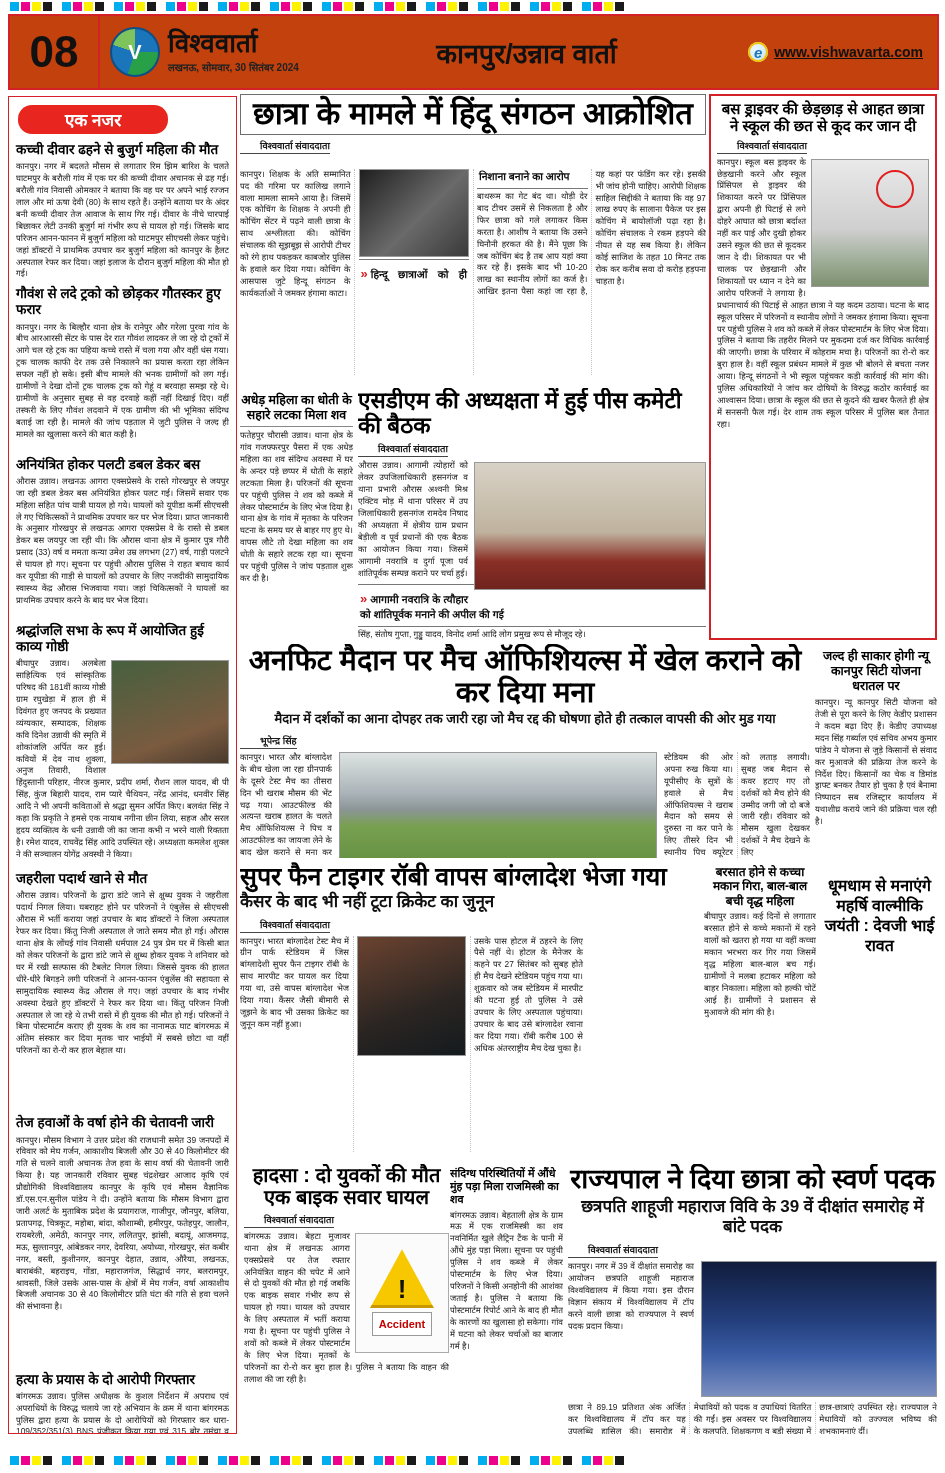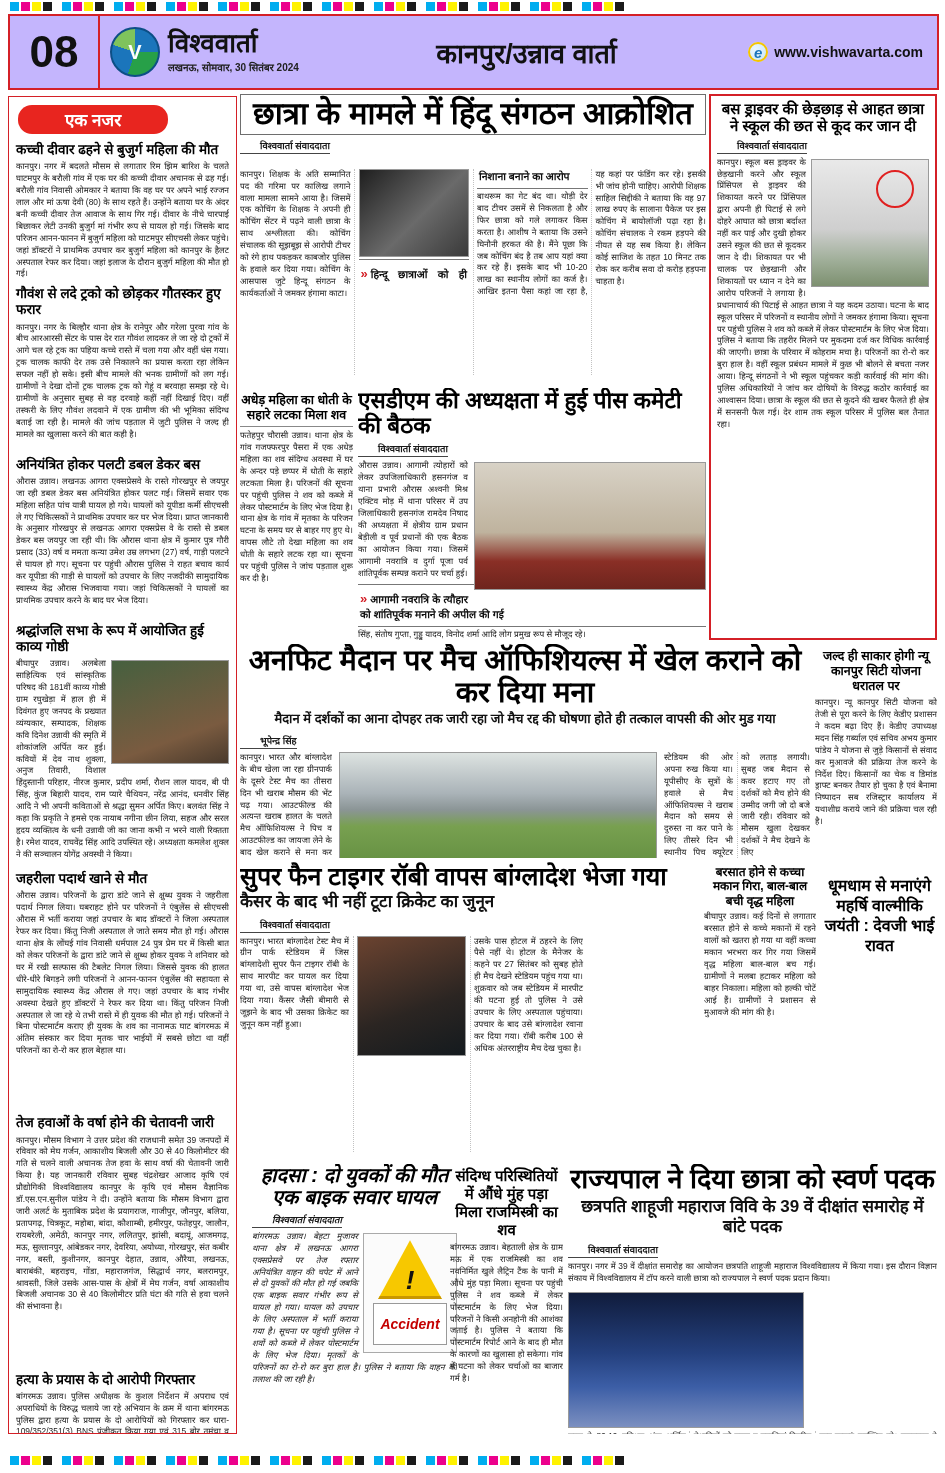--- a/index.html
+++ b/index.html
@@ -4,36 +4,36 @@
 <style>
   html,body{margin:0;padding:0;background:#e9e9e9;}
   #paper{position:relative;width:945px;height:1473px;background:#ffffff;margin:0 auto;
          font-family:"Liberation Sans","DejaVu Sans",sans-serif;color:#1a1a1a;overflow:hidden;}
   
   .marks-row{position:absolute;left:10px;right:10px;display:flex;align-items:center;}
   .mark{width:9px;height:9px;display:inline-block;margin-right:2px;}
   .mark-gap{width:8px;display:inline-block;}
   
   #header{position:absolute;left:8px;top:14px;width:927px;height:72px;border:2px solid #d42027;
-          display:flex;align-items:center;background:#c4b5fd;justify-content:flex-end;}
+          display:flex;align-items:center;background:#c2410c;justify-content:flex-end;}
   #pageno{width:88px;height:100%;display:flex;align-items:center;justify-content:center;
           font-size:44px;font-weight:700;border-right:2px solid #d42027;color:#111;}
   #logoblock{display:flex;align-items:center;gap:8px;padding-left:10px;width:250px;}
   .globe{width:46px;height:46px;border-radius:50%;
          background:conic-gradient(#1b75bb 0 25%,#27a048 25% 55%,#1b75bb 55% 80%,#7fc35c 80% 100%);
          display:flex;align-items:center;justify-content:center;color:#fff;font-weight:700;font-size:20px;
          border:2px solid #0d4f86;}
   .brand-name{font-size:26px;font-weight:700;color:#111;line-height:1;}
   .brand-sub{font-size:10px;font-weight:700;color:#222;margin-top:4px;}
   #section-title{flex:1;text-align:center;font-size:27px;font-weight:700;color:#111;}
   #site{width:230px;display:flex;align-items:center;justify-content:flex-end;gap:6px;padding-right:14px;}
   .e-icon{width:20px;height:20px;border-radius:50%;background:radial-gradient(circle at 35% 35%,#eaf6ff,#bfe3f7);
           color:#1b75bb;font-weight:700;font-style:italic;font-size:15px;display:flex;align-items:center;justify-content:center;
           box-shadow:0 0 0 2px #f5c400 inset;}
-  .site-url{font-size:14px;font-weight:700;color:#111;}
+  .site-url{font-size:14px;font-weight:700;color:#111;text-decoration:underline;}
   
   .abs{position:absolute;}
   .h-xl{font-weight:700;color:#000;text-align:center;line-height:1.12;}
   .h-sub{font-weight:700;color:#111;text-align:center;line-height:1.15;}
   .byline{font-weight:700;font-size:9.5px;border-bottom:1px solid #444;display:inline-block;padding-bottom:1px;margin:2px 0 3px 0;padding-left:20px;}
   .body{font-size:8.4px;line-height:1.42;text-align:justify;color:#222;}
   .body p{margin:0 0 4px 0;}
   .cols{column-gap:8px;column-rule:1px dotted #c2c2c2;}
   .photo{background:#cfcfcf;border:1px solid #9a9a9a;box-sizing:border-box;position:relative;overflow:hidden;}
   .redbox{border:2px solid #d42027;box-sizing:border-box;}
@@ -81,34 +81,34 @@
   #superfan{left:240px;top:862px;width:460px;height:298px;overflow:hidden;}
   #superfan .h-xl{font-size:25px;text-align:left;}
   #superfan .h-sub{font-size:17px;text-align:left;margin:2px 0;}
   #superfan-body{height:216px;overflow:hidden;column-count:4;}
   .tiger-photo{width:100%;height:120px;background:linear-gradient(160deg,#6b4330,#2b2522 60%,#141a1e);margin:2px 0;}
   #barsaat{left:704px;top:862px;width:112px;height:298px;overflow:hidden;}
   #barsaat .lc-head{text-align:center;font-size:12px;}
   #valmiki{left:822px;top:862px;width:115px;height:298px;overflow:hidden;}
   #valmiki .h-xl{font-size:16px;line-height:1.25;margin-top:14px;}
   
-  #hadsa{left:252px;top:1164px;width:205px;height:270px;overflow:hidden;font-style:italic;}
+  #hadsa{left:244px;top:1164px;width:205px;height:270px;overflow:hidden;}
   #hadsa .h-xl{font-size:20px;}
   #accident-sign{float:right;width:92px;height:118px;margin:2px 0 2px 5px;background:#fbfbfb;border:1px solid #aaa;
       display:flex;flex-direction:column;align-items:center;justify-content:center;gap:4px;}
   .tri{width:64px;height:56px;background:#f7c800;clip-path:polygon(50% 0,100% 100%,0 100%);
        display:flex;align-items:flex-end;justify-content:center;color:#111;font-weight:700;font-size:26px;
        border-bottom:3px solid #c99700;}
-  .sign-label{background:#fff;color:#c40000;font-weight:700;font-size:14px;border:1px solid #999;padding:12px 6px;}
+  .sign-label{background:#fff;color:#c40000;font-weight:700;font-size:11px;border:1px solid #999;padding:5px 6px;}
   #sandigdh{left:450px;top:1164px;width:113px;height:270px;overflow:hidden;}
-  #sandigdh .lc-head{text-align:center;font-size:15px;}
+  #sandigdh .lc-head{text-align:left;font-size:11px;}
   #rajyapal{left:568px;top:1164px;width:369px;height:270px;overflow:hidden;}
   #rajyapal .h-xl{font-size:27px;}
   #rajyapal .h-sub{font-size:17px;margin:3px 0;}
-  #rajyapal-flow{display:flex;gap:7px;flex-direction:column;}
+  #rajyapal-flow{display:flex;gap:7px;}
   #convocation-photo{width:236px;height:136px;flex:0 0 auto;
       background:linear-gradient(180deg,#101c3c 0%,#24407e 45%,#3c5ea6 70%,#7b8fc0 100%);}
 </style>
 </head>
 <body>
 
 <div id="paper">
 
   <div class="marks-row" style="top:2px;">
       <span class="mark" style="background: rgb(0, 173, 239);"></span>

